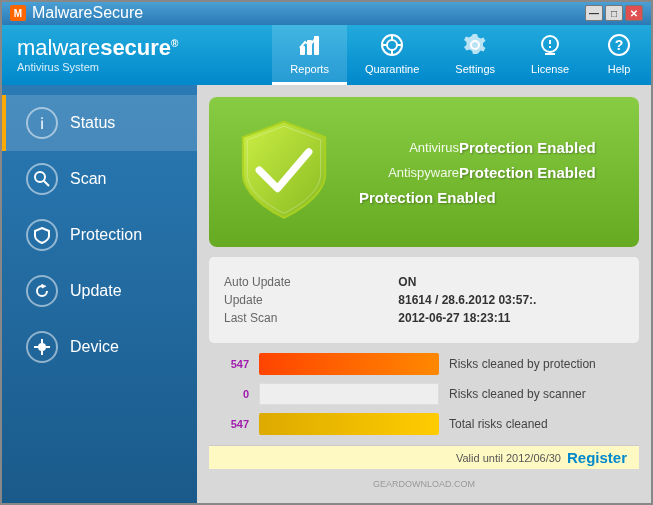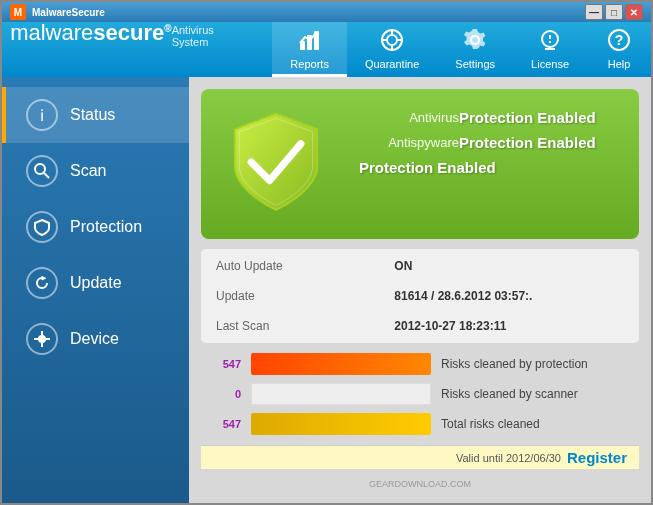--- a/index.html
+++ b/index.html
@@ -40,22 +40,22 @@
       border-radius: 2px;
       display: flex;
       align-items: center;
       justify-content: center;
       font-size: 10px;
       color: white;
       font-weight: bold;
     }
     .title-bar-text {
       color: white;
-      font-size: 10px;
-      font-weight: bold;
+      font-size: 16px;
+      font-weight: normal;
     }
     .title-bar-controls {
       display: flex;
       gap: 2px;
     }
     .title-btn {
       width: 18px;
       height: 16px;
       border: 1px solid #777;
       border-radius: 2px;
@@ -74,21 +74,21 @@
     
     .nav-bar {
       background: linear-gradient(to bottom, #22aadd, #0088cc);
       height: 75px;
       display: flex;
       align-items: stretch;
     }
     .nav-logo {
       width: 220px;
       display: flex;
-      flex-direction: row;
+      flex-direction: column;
       justify-content: center;
       padding: 0 15px;
     }
     .nav-logo .brand {
       font-size: 22px;
       color: white;
       font-weight: bold;
       line-height: 1;
     }
     .nav-logo .brand sup {
@@ -188,21 +188,22 @@
       gap: 10px;
       background: #d8d8d8;
     }
 
     
     .status-panel {
       background: linear-gradient(to bottom, #88cc44, #66aa22);
       border-radius: 8px;
       padding: 20px;
       display: flex;
-      gap: 28px;
+      align-items: center;
+      gap: 20px;
       min-height: 140px;
     }
 
     
     .shield-container {
       width: 110px;
       height: 110px;
       flex-shrink: 0;
       position: relative;
     }
@@ -235,24 +236,24 @@
       font-weight: bold;
       text-shadow: 1px 1px 2px rgba(0,0,0,0.3);
       min-width: 160px;
       text-align: left;
     }
 
     
     .info-panel {
       background: #f0f0f0;
       border-radius: 5px;
-      padding: 10px 15px;
+      padding: 18px 15px;
       display: grid;
       grid-template-columns: auto auto;
-      gap: 16px 20px;
+      gap: 4px 20px;
       align-items: center;
     }
     .info-key {
       font-size: 12px;
       color: #666;
     }
     .info-val {
       font-size: 12px;
       color: #333;
       font-weight: bold;
@@ -491,21 +492,21 @@
           </div>
         </div>
       </div>
 
       <div class="info-panel">
         <span class="info-key">Auto Update</span>
         <span class="info-val">ON</span>
         <span class="info-key">Update</span>
         <span class="info-val">81614 / 28.6.2012 03:57:.</span>
         <span class="info-key">Last Scan</span>
-        <span class="info-val">2012-10-27 18:23:11</span>
+        <span class="info-val">2012-06-27 18:23:11</span>
       </div>
 
       <div class="stats-section">
         <div class="stat-row">
           <span class="stat-number">547</span>
           <div class="stat-bar-container">
             <div class="stat-bar red"></div>
           </div>
           <span class="stat-label">Risks cleaned by protection</span>
         </div>

